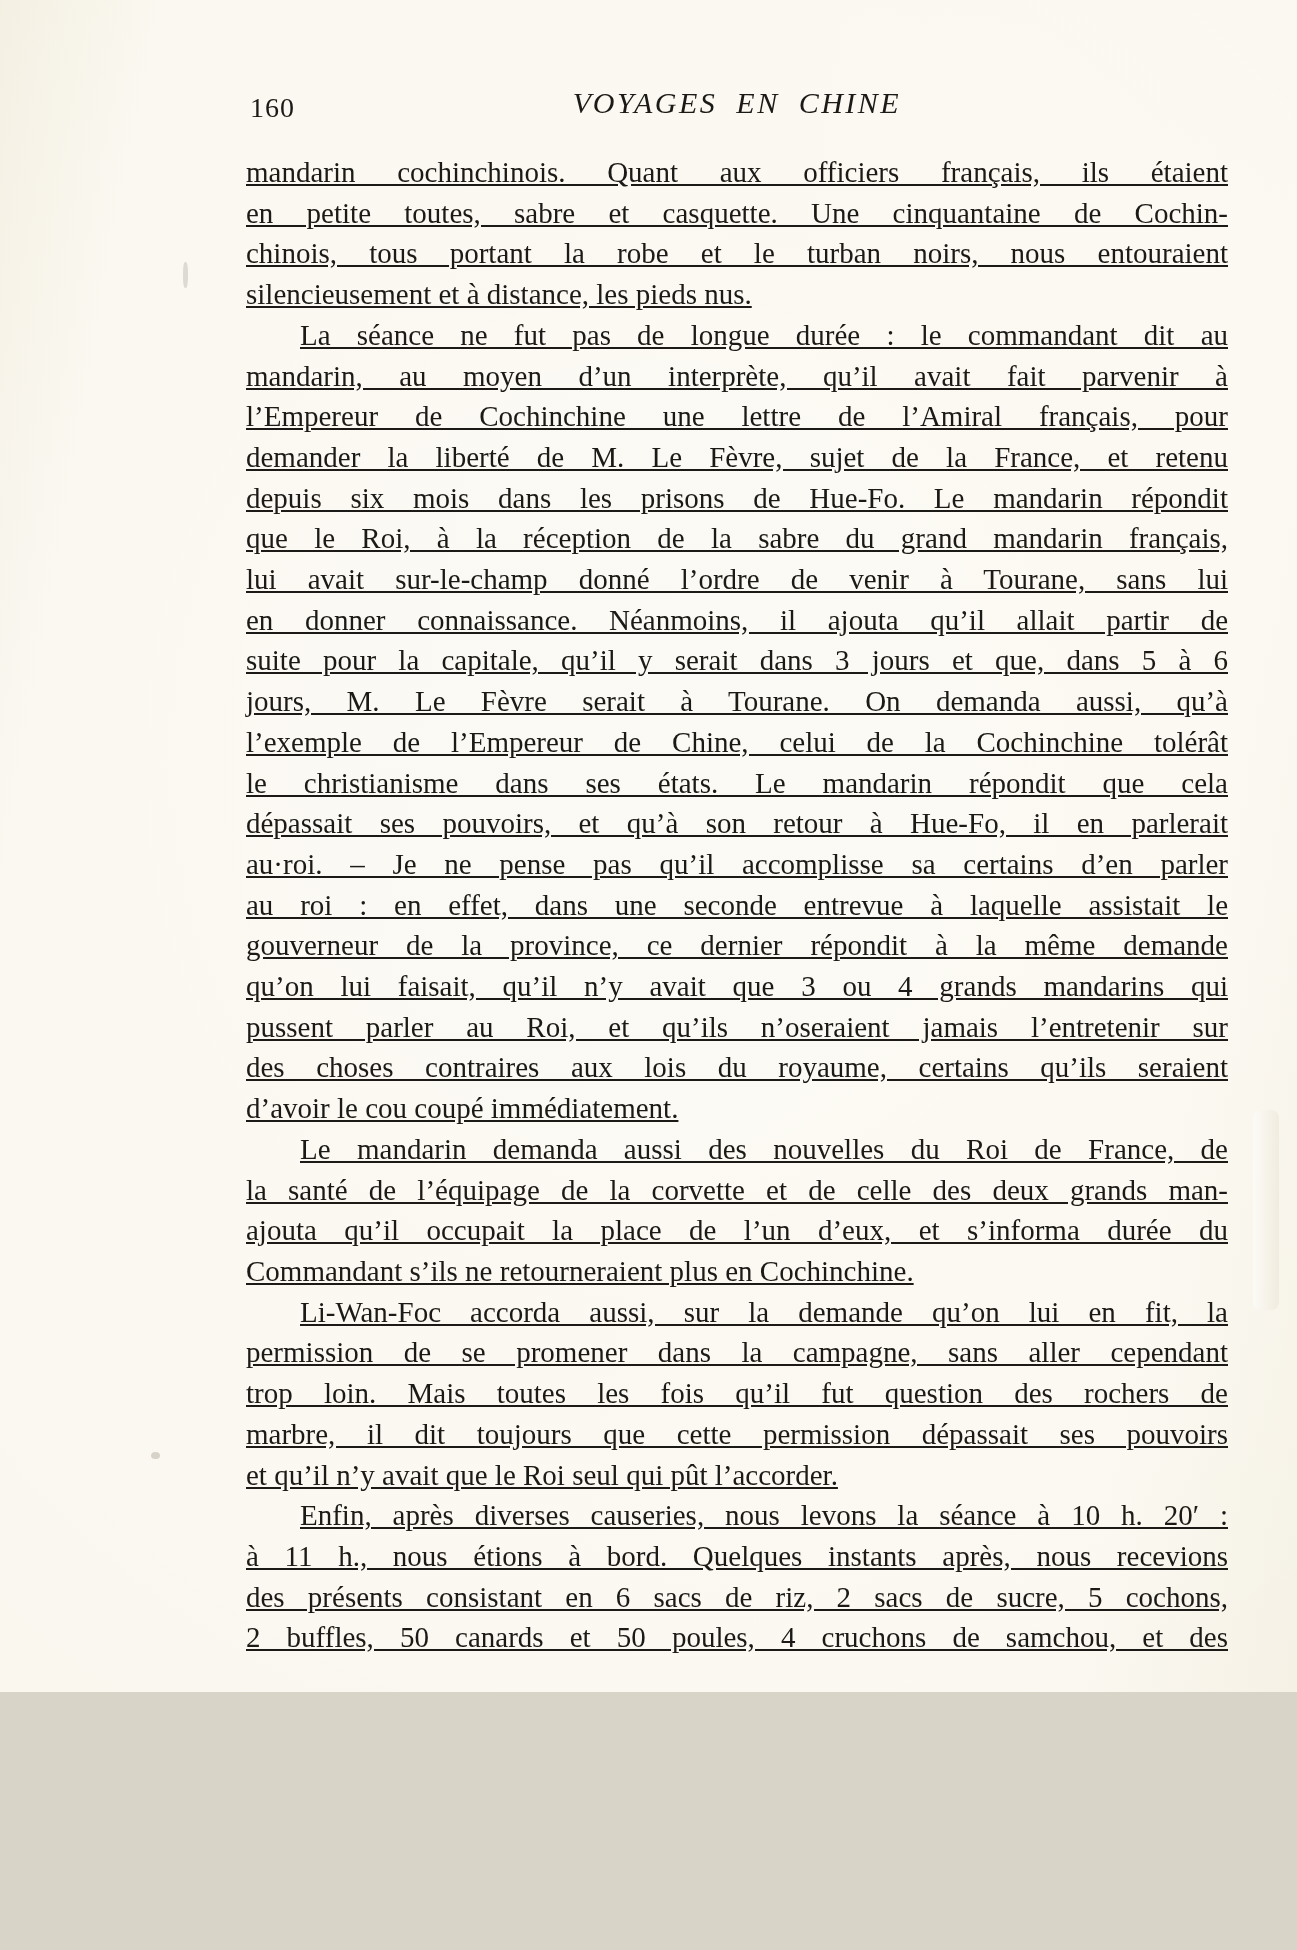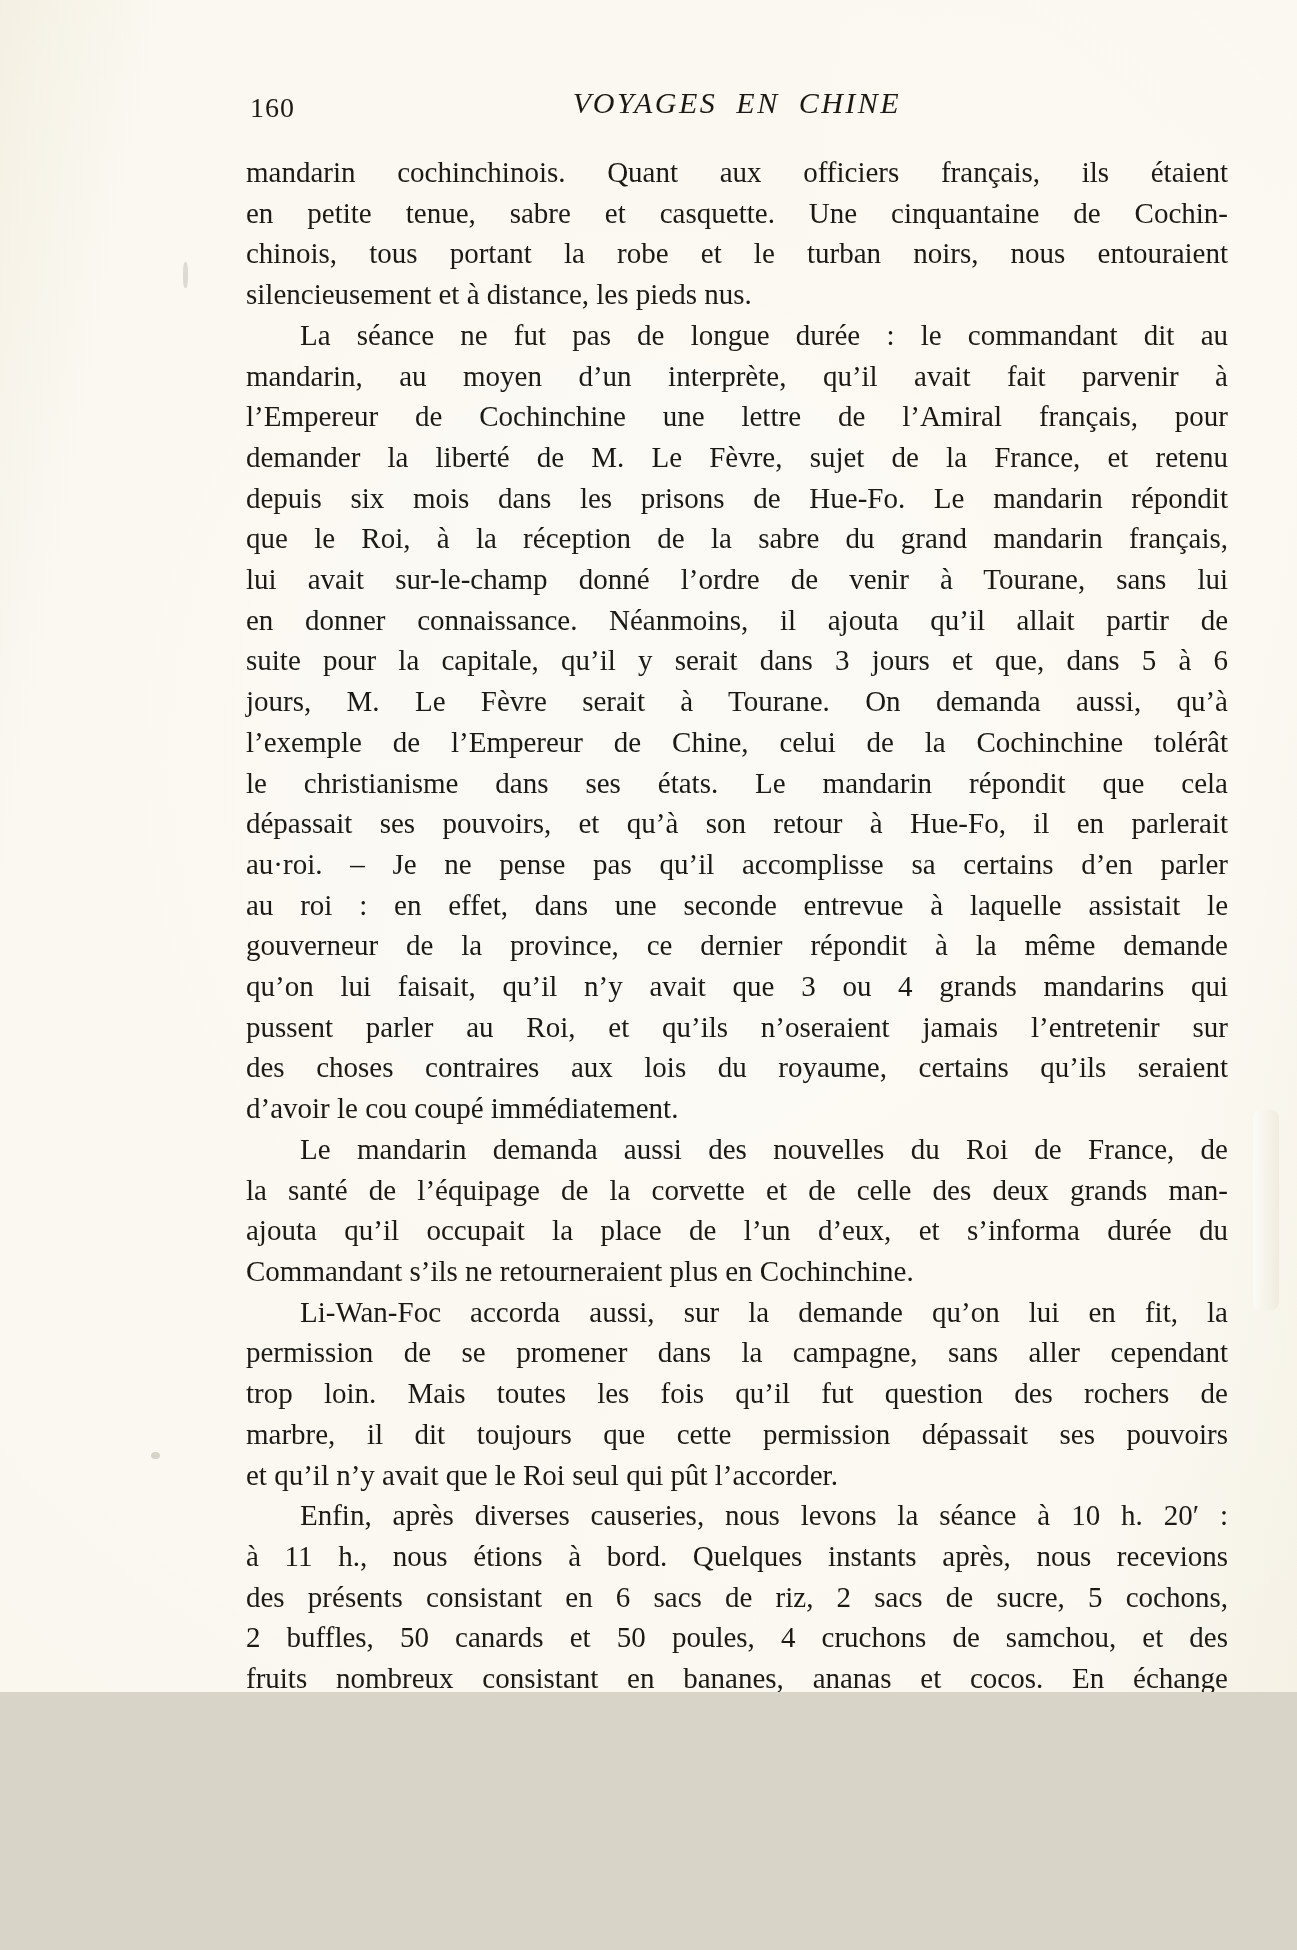--- a/index.html
+++ b/index.html
@@ -48,20 +48,21 @@
   }
   .body-text {
     font-size: 29px;
     line-height: 40.7px;
   }
   .paragraph { margin: 0; }
   .line {
     text-align: justify;
     text-align-last: justify;
     white-space: normal;
+    text-decoration: underline;
   }
   .line-last {
     text-align: left;
     text-align-last: left;
   }
   .line-indent { text-indent: 54px; }
   .speck {
     position: absolute;
     border-radius: 50%;
   }
@@ -75,21 +76,21 @@
 
 <div class="page">
   <div class="text-block">
     <div class="header">
       <span class="page-number">160</span>
       <span class="running-title">VOYAGES EN CHINE</span>
     </div>
     <div class="body-text">
         <div class="paragraph">
           <div class="line">mandarin cochinchinois. Quant aux officiers français, ils étaient</div>
-          <div class="line">en petite tenue, sabre et casquette. Une cinquantaine de Cochin-</div>
+          <div class="line">en petite toutes, sabre et casquette. Une cinquantaine de Cochin-</div>
           <div class="line">chinois, tous portant la robe et le turban noirs, nous entouraient</div>
           <div class="line line-last">silencieusement et à distance, les pieds nus.</div>
         </div>
         <div class="paragraph">
           <div class="line line-indent">La séance ne fut pas de longue durée : le commandant dit au</div>
           <div class="line">mandarin, au moyen d’un interprète, qu’il avait fait parvenir à</div>
           <div class="line">l’Empereur de Cochinchine une lettre de l’Amiral français, pour</div>
           <div class="line">demander la liberté de M. Le Fèvre, sujet de la France, et retenu</div>
           <div class="line">depuis six mois dans les prisons de Hue-Fo. Le mandarin répondit</div>
           <div class="line">que le Roi, à la réception de la sabre du grand mandarin français,</div>
@@ -119,21 +120,20 @@
           <div class="line">permission de se promener dans la campagne, sans aller cependant</div>
           <div class="line">trop loin. Mais toutes les fois qu’il fut question des rochers de</div>
           <div class="line">marbre, il dit toujours que cette permission dépassait ses pouvoirs</div>
           <div class="line line-last">et qu’il n’y avait que le Roi seul qui pût l’accorder.</div>
         </div>
         <div class="paragraph">
           <div class="line line-indent">Enfin, après diverses causeries, nous levons la séance à 10 h. 20′ :</div>
           <div class="line">à 11 h., nous étions à bord. Quelques instants après, nous recevions</div>
           <div class="line">des présents consistant en 6 sacs de riz, 2 sacs de sucre, 5 cochons,</div>
           <div class="line">2 buffles, 50 canards et 50 poules, 4 cruchons de samchou, et des</div>
-          <div class="line">fruits nombreux consistant en bananes, ananas et cocos. En échange</div>
         </div>
       </div>
   </div>
   <div class="speck speck-1"></div>
   <div class="speck speck-2"></div>
   <div class="speck speck-3"></div>
   <div class="speck speck-4"></div>
 </div>
 
 </body></html>

